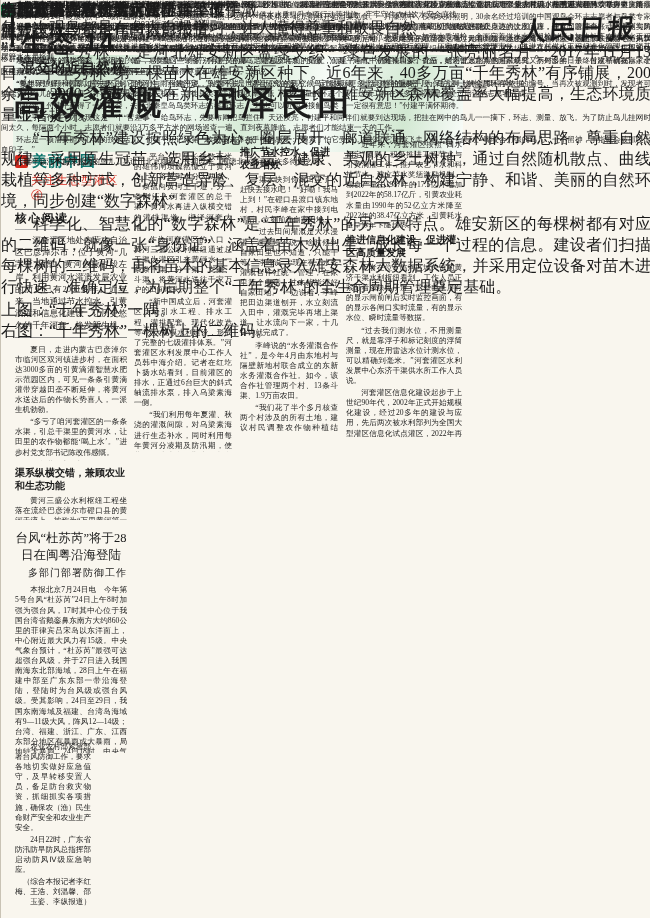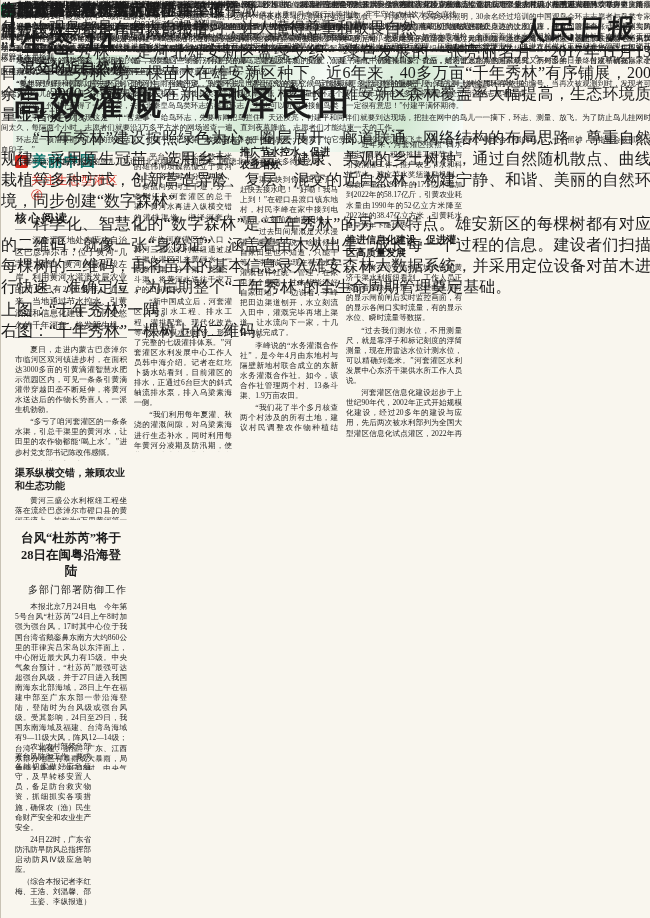--- a/index.html
+++ b/index.html
@@ -35,21 +35,21 @@
   .corebox{border-top:1px solid #888;border-bottom:1px solid #888;padding:1px 0 5px;margin-bottom:7px;}
   .corebox-title{font-weight:900;font-size:11.5px;letter-spacing:2px;margin-bottom:3px;}
   .corebox-rule{border-top:1px solid #aaa;margin:0 0 4px;}
   .corebox-text{font-size:8.6px;line-height:1.42;text-align:justify;text-indent:2em;}
   .bodytext{font-size:7.6px;line-height:1.33;}
   .clip{overflow:hidden;}
   .h116{height:116px;} .h24{height:24px;} .h168{height:168px;}
   .h300{height:300px;margin-top:12px;} .h258{height:258px;} .h88{height:88px;} .h176{height:176px;}
   .subhead{font-weight:900;font-size:10px;line-height:1.3;margin:5px 0 4px;
      font-family:"Liberation Sans",sans-serif;}
-  .typ-head{font-weight:700;font-size:12.5px;text-align:center;line-height:1.35;margin:10px 0 3px;}
+  .typ-head{font-weight:400;font-size:12.5px;text-align:center;line-height:1.35;margin:10px 0 3px;}
   .typ-sub{font-size:10px;text-align:right;margin-bottom:5px;letter-spacing:1px;}
   .typ-tail{left:14px;top:742px;width:76px;height:166px;}
   .credit{text-indent:0;text-align:right;}
   
   .col2{left:133px;top:140px;width:98px;}
   .col3{left:239px;top:140px;width:98px;}
   .col4{left:345px;top:140px;width:116px;}
   
   .main-photo{left:133px;top:444px;width:328px;height:293px;
     background:

